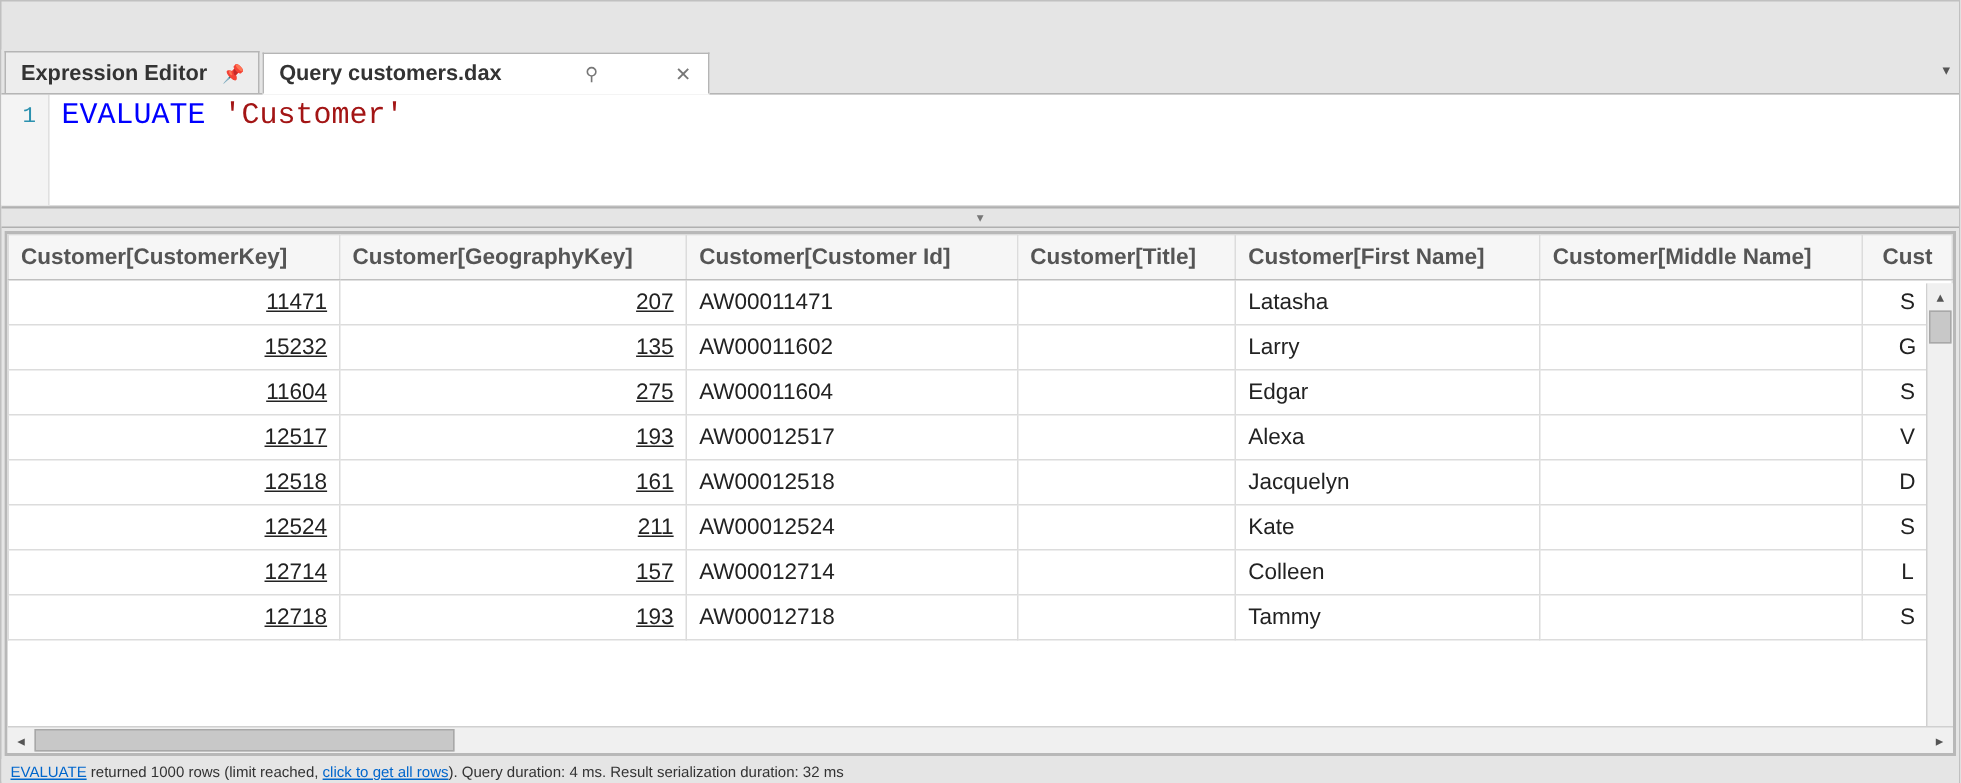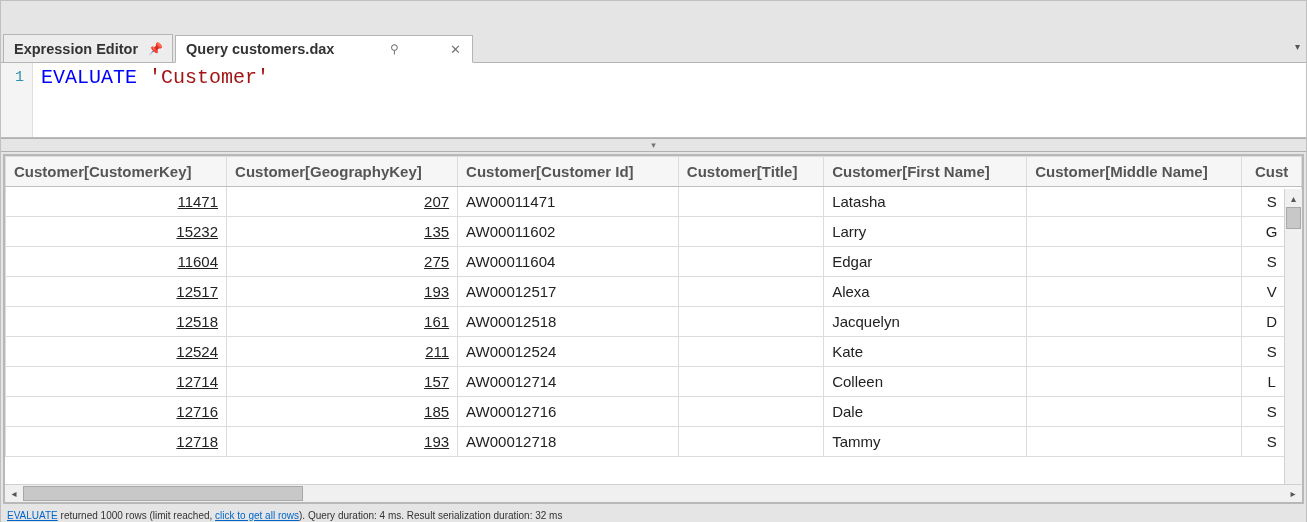--- a/index.html
+++ b/index.html
@@ -288,29 +288,20 @@
             <tr>
               <td class="num c0">12714</td>
               <td class="num c1">157</td>
               <td class="c2">AW00012714</td>
               <td class="c3"></td>
               <td class="c4">Colleen</td>
               <td class="c5"></td>
               <td class="c6">L</td>
             </tr>
             <tr>
-              <td class="num c0">12716</td>
-              <td class="num c1">185</td>
-              <td class="c2">AW00012716</td>
-              <td class="c3"></td>
-              <td class="c4">Dale</td>
-              <td class="c5"></td>
-              <td class="c6">S</td>
-            </tr>
-            <tr>
               <td class="num c0">12718</td>
               <td class="num c1">193</td>
               <td class="c2">AW00012718</td>
               <td class="c3"></td>
               <td class="c4">Tammy</td>
               <td class="c5"></td>
               <td class="c6">S</td>
             </tr>
           </tbody>
       </table>

